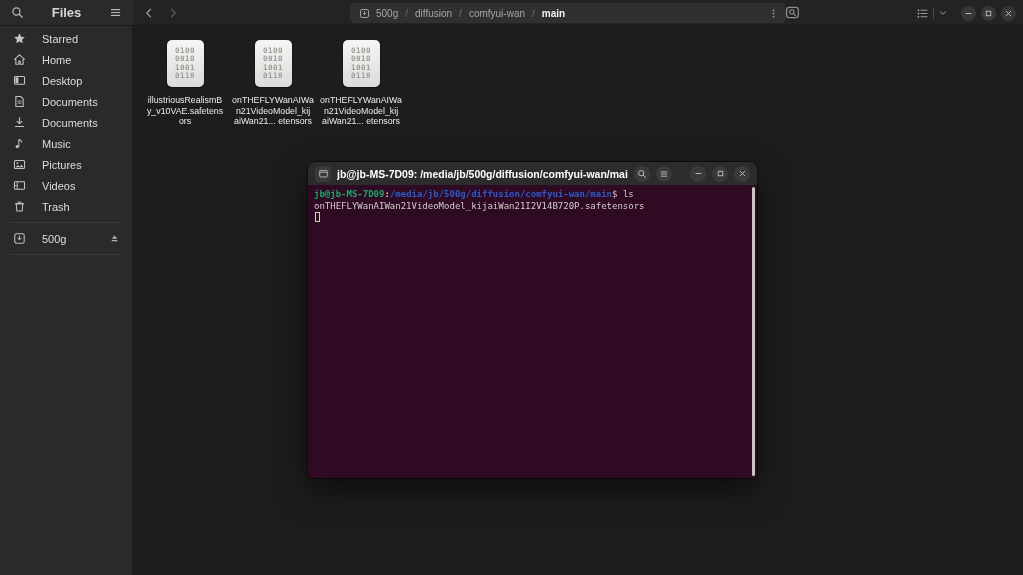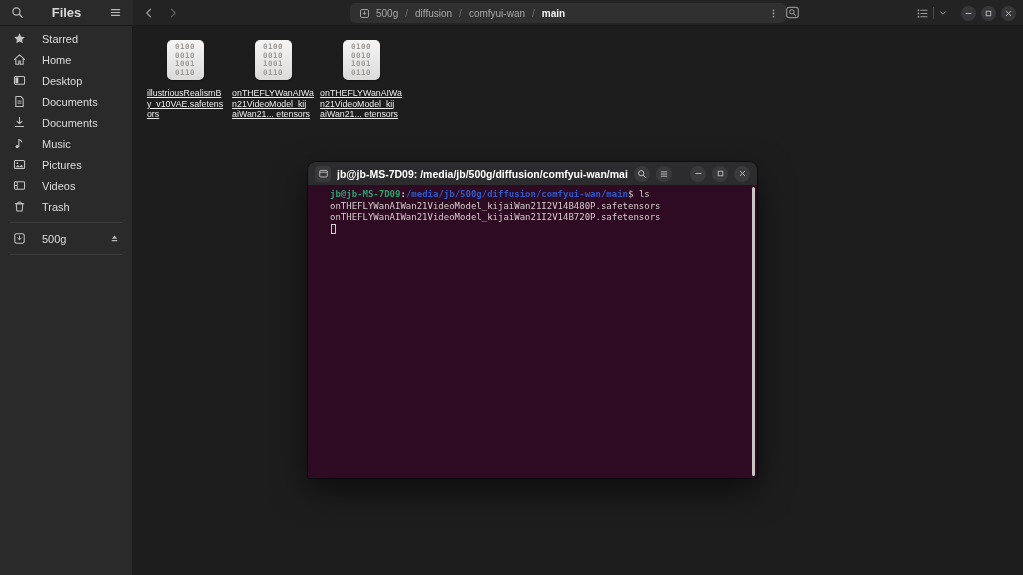--- a/index.html
+++ b/index.html
@@ -37,44 +37,44 @@
              background:#2a2a2b; border-right:1px solid #1b1b1b; padding-top:2px; }
   .sb-item { height:21px; display:flex; align-items:center; gap:16px; padding:0 12px;
              color:#dddddd; font-size:11px; }
   .sb-ic { width:14px; display:inline-flex; justify-content:center; }
   .sb-sep { height:1px; background:#3b3b3c; margin:5px 10px; }
   .sb-item .eject { margin-left:auto; }
 
   .content { position:absolute; left:133px; top:26px; width:890px; height:549px; background:#1d1d1e; }
   .filegrid { position:absolute; left:8px; top:14px; display:flex; }
   .fcell { width:88px; display:flex; flex-direction:column; align-items:center; }
-  .ficon { width:37px; height:40px; border-radius:5px;
+  .ficon { width:37px; height:47px; border-radius:5px;
            background:linear-gradient(#f7f5f3,#dddbd9);
            display:flex; align-items:center; justify-content:center;
            box-shadow:0 1px 2px rgba(0,0,0,.4); }
   .fbin { font-family:"DejaVu Sans Mono", monospace; font-size:7.5px; font-weight:bold;
           line-height:8.5px; color:#9d9b98; white-space:pre; text-align:center; letter-spacing:.5px; }
   .flabel { margin-top:8px; font-size:8.8px; line-height:10.5px; color:#ececec;
-            text-align:left; white-space:pre;text-decoration:underline; }
+            text-align:center; white-space:pre; }
 
   
   .term { position:absolute; left:308px; top:162px; width:449px; height:316px;
           border-radius:8px 8px 2px 2px;
           box-shadow:0 12px 34px rgba(0,0,0,.6), 0 0 0 1px rgba(0,0,0,.45); }
   .term-tb { height:23px; background:#2c2c2e; border-radius:8px 8px 0 0; display:flex;
              align-items:center; padding:0 7px; gap:6px; }
   .term-tb .sqbtn { width:16px; height:16px; border-radius:4px; background:#39393b;
                     display:inline-flex; align-items:center; justify-content:center; }
   .term-title { flex:1; text-align:center; color:#ffffff; font-size:10.5px; font-weight:bold;
                 white-space:nowrap; overflow:hidden; }
   .term-tb .cbtn { width:16px; height:16px; border-radius:50%; background:#3a3a3c;
                    display:inline-flex; align-items:center; justify-content:center; }
   .term-tb .gap { width:6px; }
   .term-body { position:relative; height:293px; background:var(--terminal-bg,#2e0a23);
-               padding:4px 6px 0 22px; border-radius:0 0 2px 2px;
+               padding:4px 6px 0 6px; border-radius:0 0 2px 2px;
                font-family:"DejaVu Sans Mono", monospace; font-size:9px; line-height:11.5px;
                color:var(--terminal-fg,#d2cdc8); }
   .tline { white-space:pre; }
   .tc.g  { color:var(--prompt-user-green,#26a269); font-weight:bold; }
   .tc.bl { color:var(--prompt-path-blue,#2e58c8); font-weight:bold; }
   .tc.b  { font-weight:bold; }
   .cursor { display:inline-block; width:5px; height:10px; border:1px solid #d2cdc8;
             vertical-align:-1px; margin-left:1px; }
   .tscroll { position:absolute; right:2px; top:2px; bottom:2px; width:3px;
              background:var(--scrollbar,#c9c5c2); border-radius:2px; }
@@ -378,20 +378,19 @@
         <svg width="9" height="9" viewBox="0 0 16 16">
             <g stroke="#bdbdbd" stroke-width="1.7" stroke-linecap="round">
               <line x1="4" y1="4" x2="12" y2="12"></line>
               <line x1="12" y1="4" x2="4" y2="12"></line>
             </g>
           </svg>
       </span>
     </div>
     <div class="term-body">
       <div class="tline"><span class="tc g">jb@jb-MS-7D09</span><span class="tc b">:</span><span class="tc bl">/media/jb/500g/diffusion/comfyui-wan/main</span><span class="tc">$ ls</span></div>
-      <div class="tline">onTHEFLYWanAIWan21VideoModel_kijaiWan21I2V14B480P.safetensors</div>
       <div class="tline">onTHEFLYWanAIWan21VideoModel_kijaiWan21I2V14B720P.safetensors</div>
       <div class="tline"><span class="cursor"></span></div>
       <div class="tscroll"></div>
     </div>
   </div>
 
 </div>
 
 </body></html>

